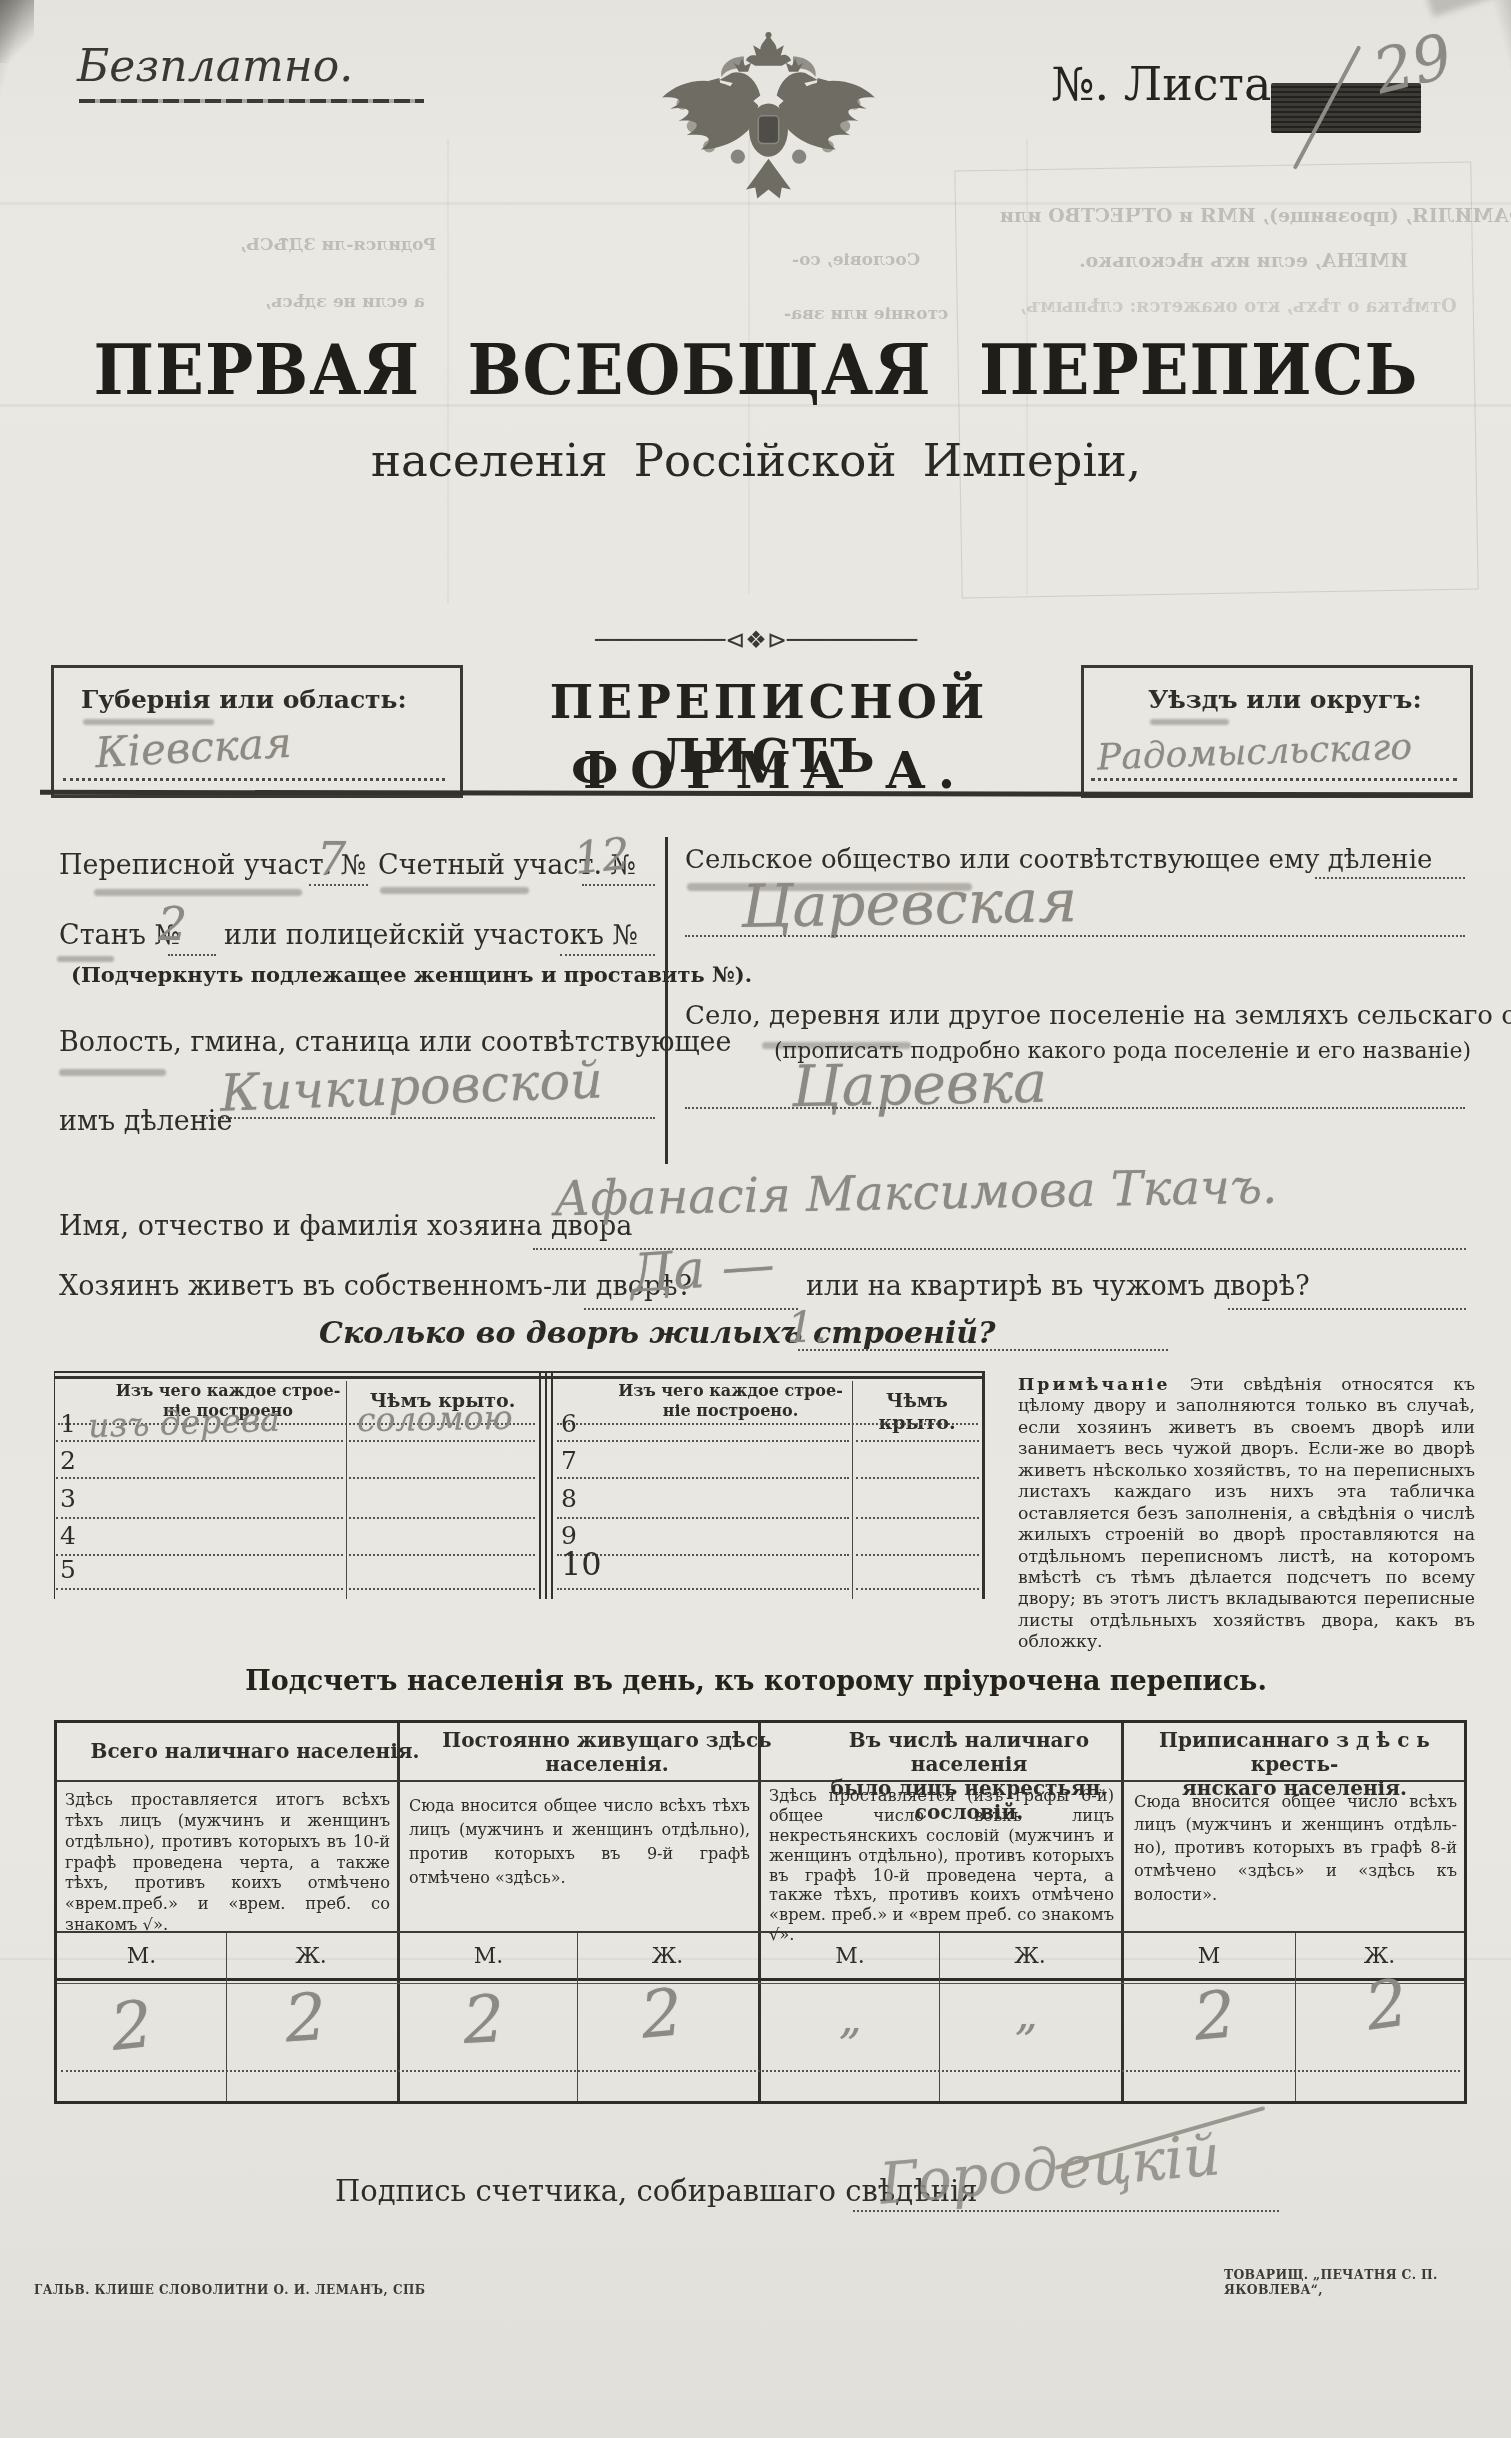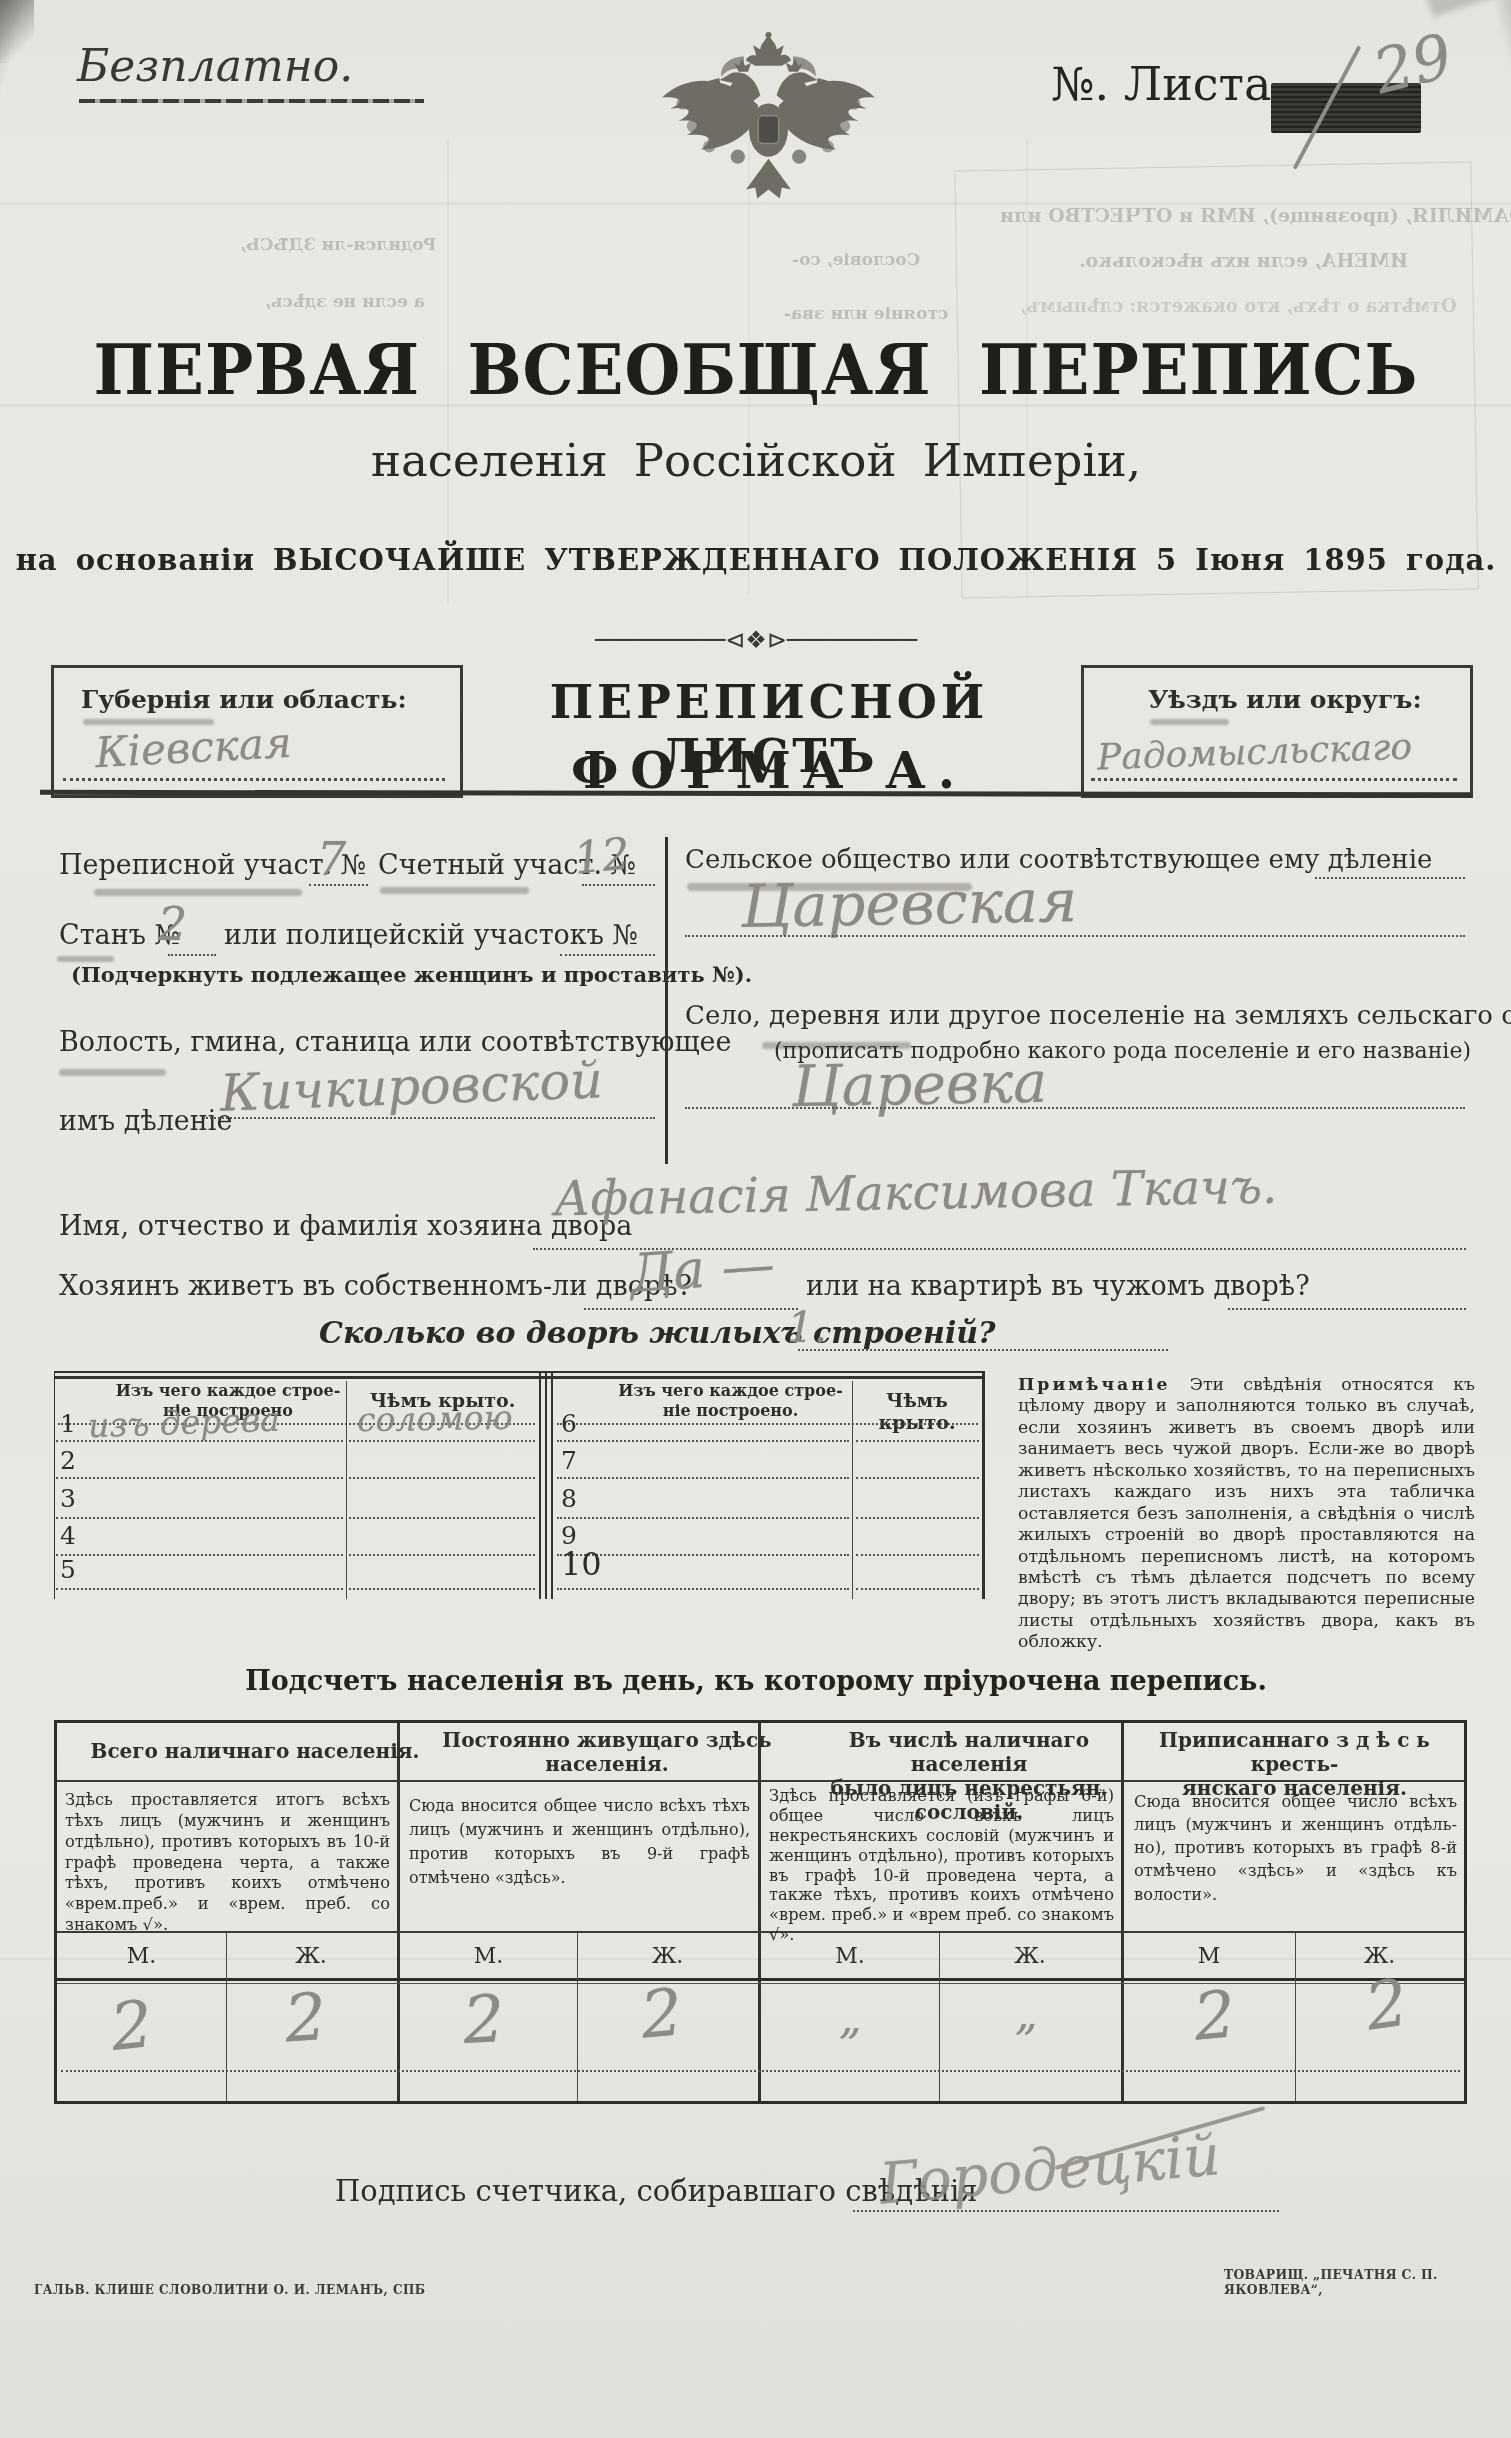--- a/index.html
+++ b/index.html
@@ -77,21 +77,20 @@
     </g>
   </svg>
 
   <div class="abs" style="left:1051px;top:57px;font-size:46px;color:#262420;">№. Листа</div>
   <div class="abs" style="left:1271px;top:83px;width:150px;height:50px;background:repeating-linear-gradient(0deg,#23221f 0 2px,#3d3b37 2px 5px);border-radius:2px;"></div>
   <div class="abs" style="left:1325px;top:38px;width:4px;height:139px;background:#8f8c85;transform:rotate(28deg);border-radius:2px;"></div>
   <div class="abs hand" style="left:1374px;top:28px;font-size:61px;transform:rotate(-14deg);">29</div>
 
   <div class="abs ctr" style="left:0px;top:329px;width:1512px;font-size:69px;font-weight:bold;color:#201e1a;letter-spacing:1px;word-spacing:26px;transform:scaleX(.93);">ПЕРВАЯ ВСЕОБЩАЯ ПЕРЕПИСЬ</div>
   <div class="abs ctr" style="left:0px;top:434px;width:1512px;font-size:45px;color:#2b2924;word-spacing:12px;">населенія Россійской Имперіи,</div>
-  <div class="abs ctr bold" style="left:0px;top:543px;width:1512px;font-size:29px;color:#26241f;word-spacing:7px;letter-spacing:1px;">на основаніи ВЫСОЧАЙШЕ УТВЕРЖДЕННАГО ПОЛОЖЕНІЯ 5 Іюня 1895 года.</div>
   <div class="abs ctr" style="left:0px;top:626px;width:1512px;font-size:24px;color:#3a3832;font-family:'DejaVu Sans',sans-serif;">─────────⊲❖⊳─────────</div>
 
   <div class="abs" style="left:51px;top:665px;width:406px;height:127px;border:3px solid #3b3933;"></div>
   <div class="abs bold" style="left:81px;top:685px;font-size:25px;">Губернія или область:</div>
   <div class="abs smudge" style="left:83px;top:719px;width:131px;height:6px;"></div>
   <div class="abs hand" style="left:95px;top:723px;font-size:42px;transform:rotate(-3deg);">Кіевская</div>
   <div class="abs dots" style="left:63px;top:744px;width:382px;height:34px;"></div>
 
   <div class="abs ctr bold" style="left:457px;top:675px;width:624px;font-size:46px;letter-spacing:4px;color:#24221d;">ПЕРЕПИСНОЙ ЛИСТЪ</div>
   <div class="abs ctr bold" style="left:457px;top:741px;width:624px;font-size:50px;letter-spacing:12px;color:#24221d;">ФОРМА А.</div>

